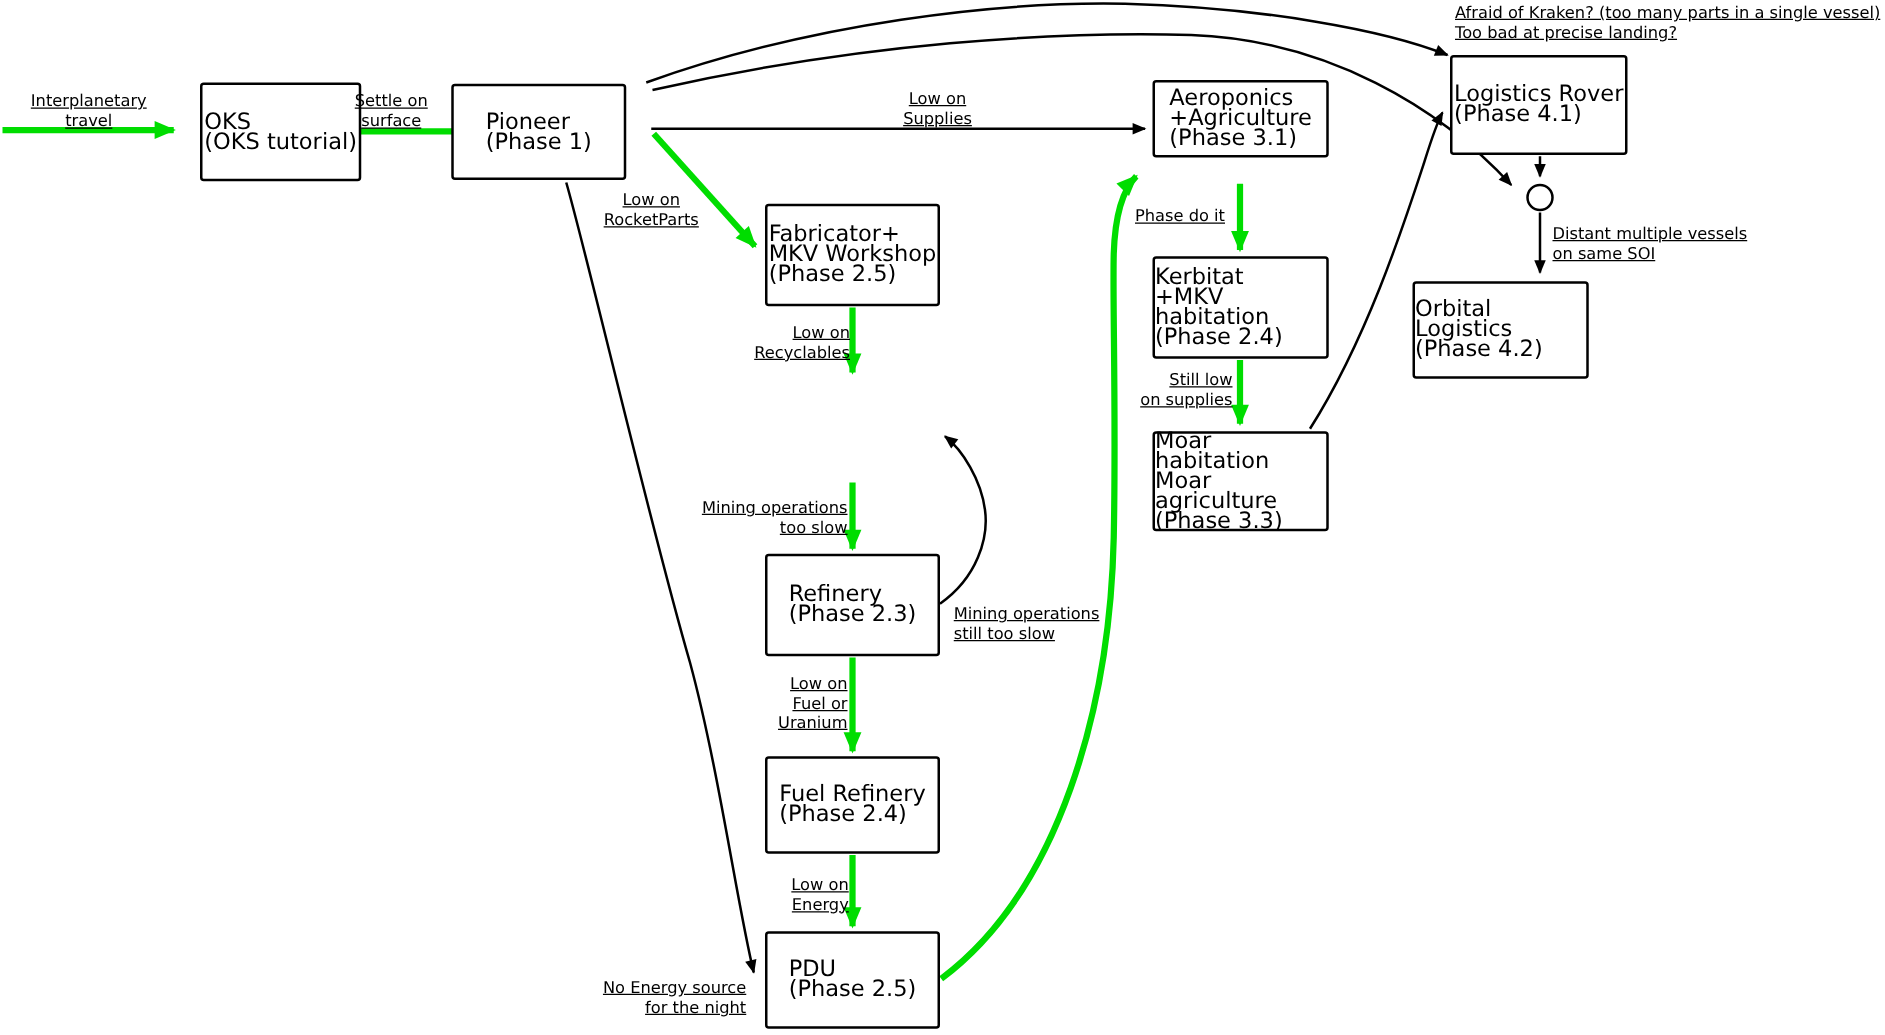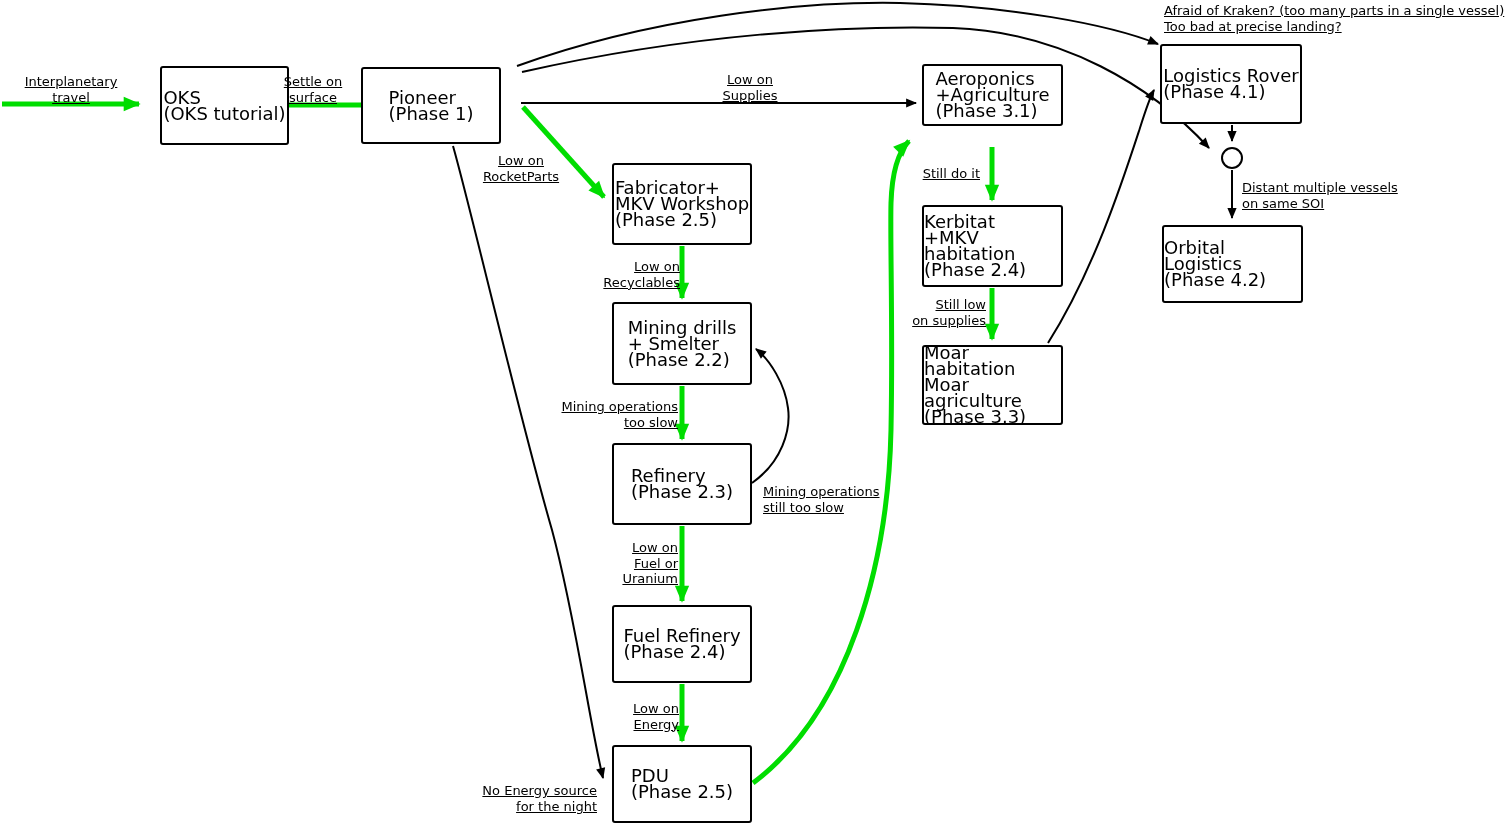--- a/index.html
+++ b/index.html
@@ -69,41 +69,38 @@
     <circle class="junction" cx="1232" cy="158" r="10"></circle>
   </svg>
 
   <div class="node" style="left:160px;top:66px;width:129px;height:79px">OKS
 (OKS tutorial)</div>
   <div class="node" style="left:361px;top:67px;width:140px;height:77px">Pioneer
 (Phase 1)</div>
   <div class="node" style="left:612px;top:163px;width:140px;height:82px">Fabricator+
 MKV Workshop
 (Phase 2.5)</div>
-  <div class="node" style="left:612px;top:302px;width:140px;height:83px">Mining drills
-+ Smelter
-(Phase 2.2)</div>
   <div class="node" style="left:612px;top:443px;width:140px;height:82px">Refinery
 (Phase 2.3)</div>
   <div class="node" style="left:612px;top:605px;width:140px;height:78px">Fuel Refinery
 (Phase 2.4)</div>
   <div class="node" style="left:612px;top:745px;width:140px;height:78px">PDU
 (Phase 2.5)</div>
   <div class="node" style="left:922px;top:64px;width:141px;height:62px">Aeroponics
 +Agriculture
 (Phase 3.1)</div>
   <div class="node" style="left:922px;top:205px;width:141px;height:82px">Kerbitat
 +MKV habitation
 (Phase 2.4)</div>
   <div class="node" style="left:922px;top:345px;width:141px;height:80px">Moar habitation
 Moar agriculture
 (Phase 3.3)</div>
   <div class="node" style="left:1160px;top:44px;width:142px;height:80px">Logistics Rover
 (Phase 4.1)</div>
-  <div class="node" style="left:1162px;top:225px;width:141px;height:78px">Orbital Logistics
+  <div class="node" style="left:1130px;top:225px;width:141px;height:78px">Orbital Logistics
 (Phase 4.2)</div>
 
   <div class="elabel t-c" style="left:10px;top:74px;width:122px">Interplanetary
 travel</div>
   <div class="elabel t-c" style="left:273px;top:74px;width:80px">Settle on
 surface</div>
   <div class="elabel t-c" style="left:472px;top:153px;width:98px">Low on
 RocketParts</div>
   <div class="elabel t-c" style="left:710px;top:72px;width:80px">Low on
 Supplies</div>
@@ -113,21 +110,21 @@
 too slow</div>
   <div class="elabel t-l" style="left:763px;top:484px;width:140px">Mining operations
 still too slow</div>
   <div class="elabel t-r" style="left:596px;top:540px;width:82px">Low on
 Fuel or
 Uranium</div>
   <div class="elabel t-r" style="left:596px;top:701px;width:83px">Low on
 Energy</div>
   <div class="elabel t-r" style="left:478px;top:783px;width:119px">No Energy source
 for the night</div>
-  <div class="elabel t-r" style="left:896px;top:166px;width:84px">Still do it</div>
+  <div class="elabel t-r" style="left:896px;top:166px;width:84px">Phase do it</div>
   <div class="elabel t-r" style="left:898px;top:297px;width:88px">Still low
 on supplies</div>
   <div class="elabel t-l" style="left:1242px;top:180px;width:170px">Distant multiple vessels
 on same SOI</div>
   <div class="elabel t-l" style="left:1164px;top:3px;width:344px">Afraid of Kraken? (too many  parts in a single vessel)
 Too bad at precise landing?</div>
 
 </div>
 
 </body></html>

